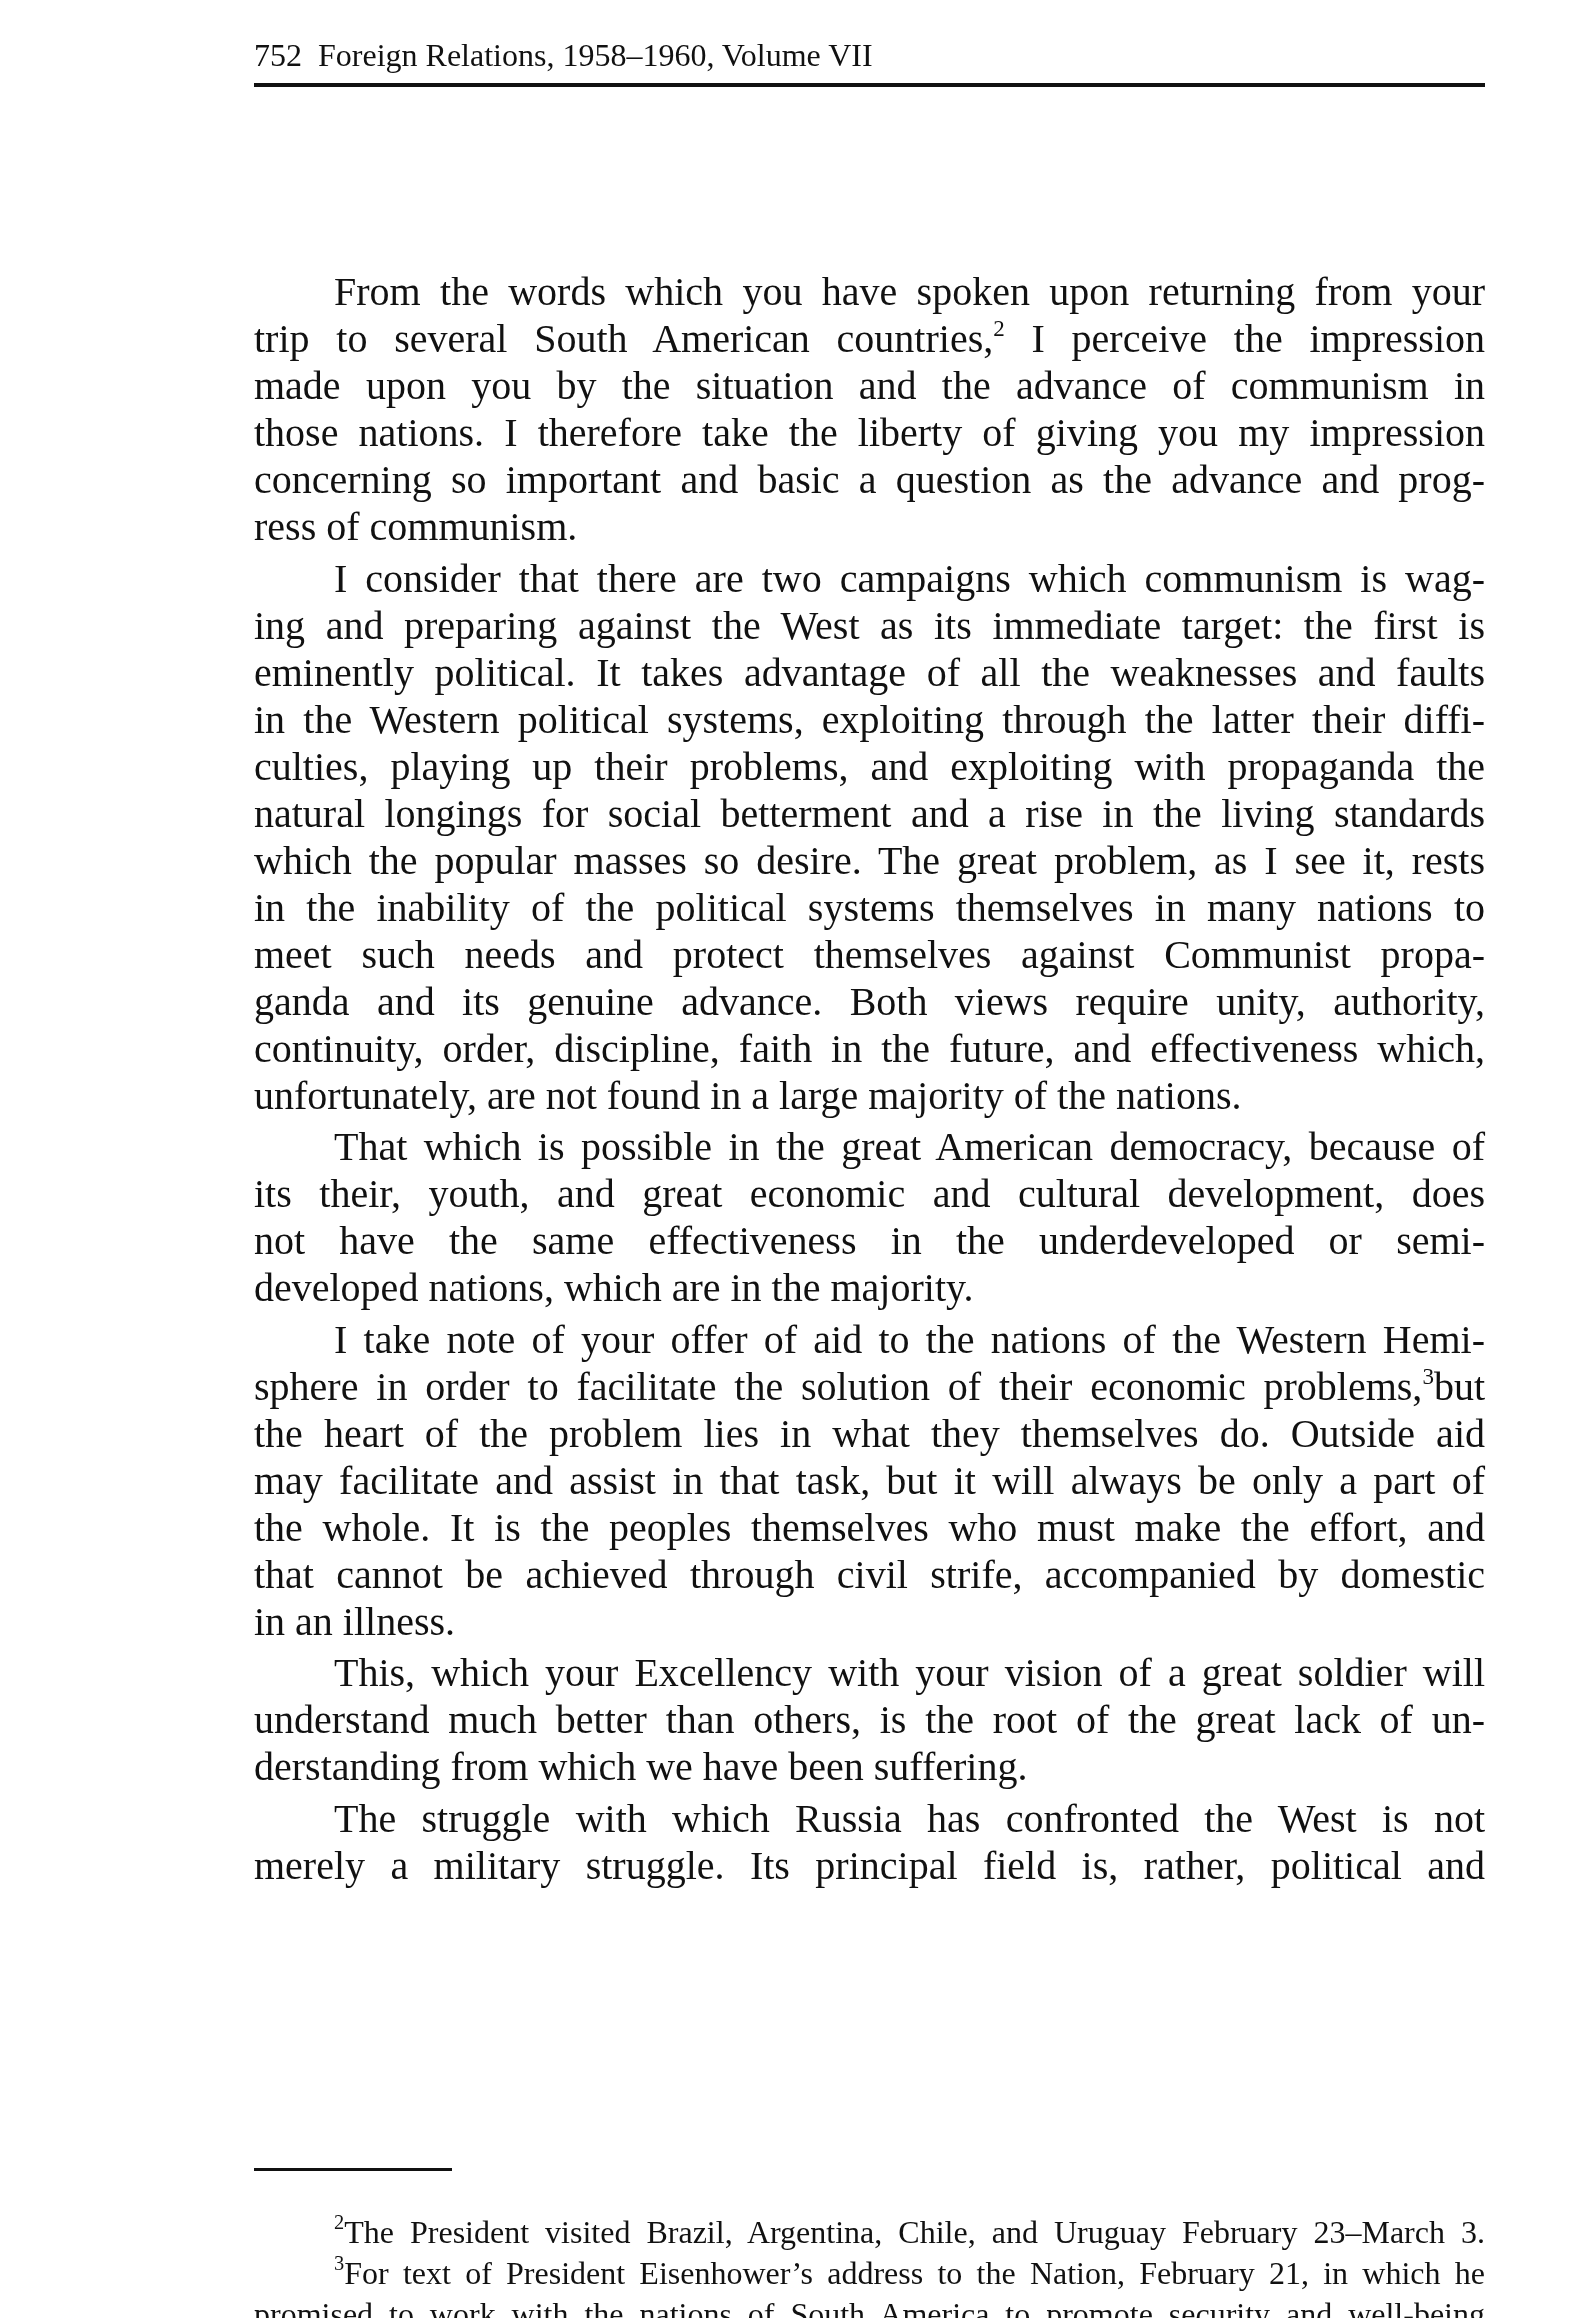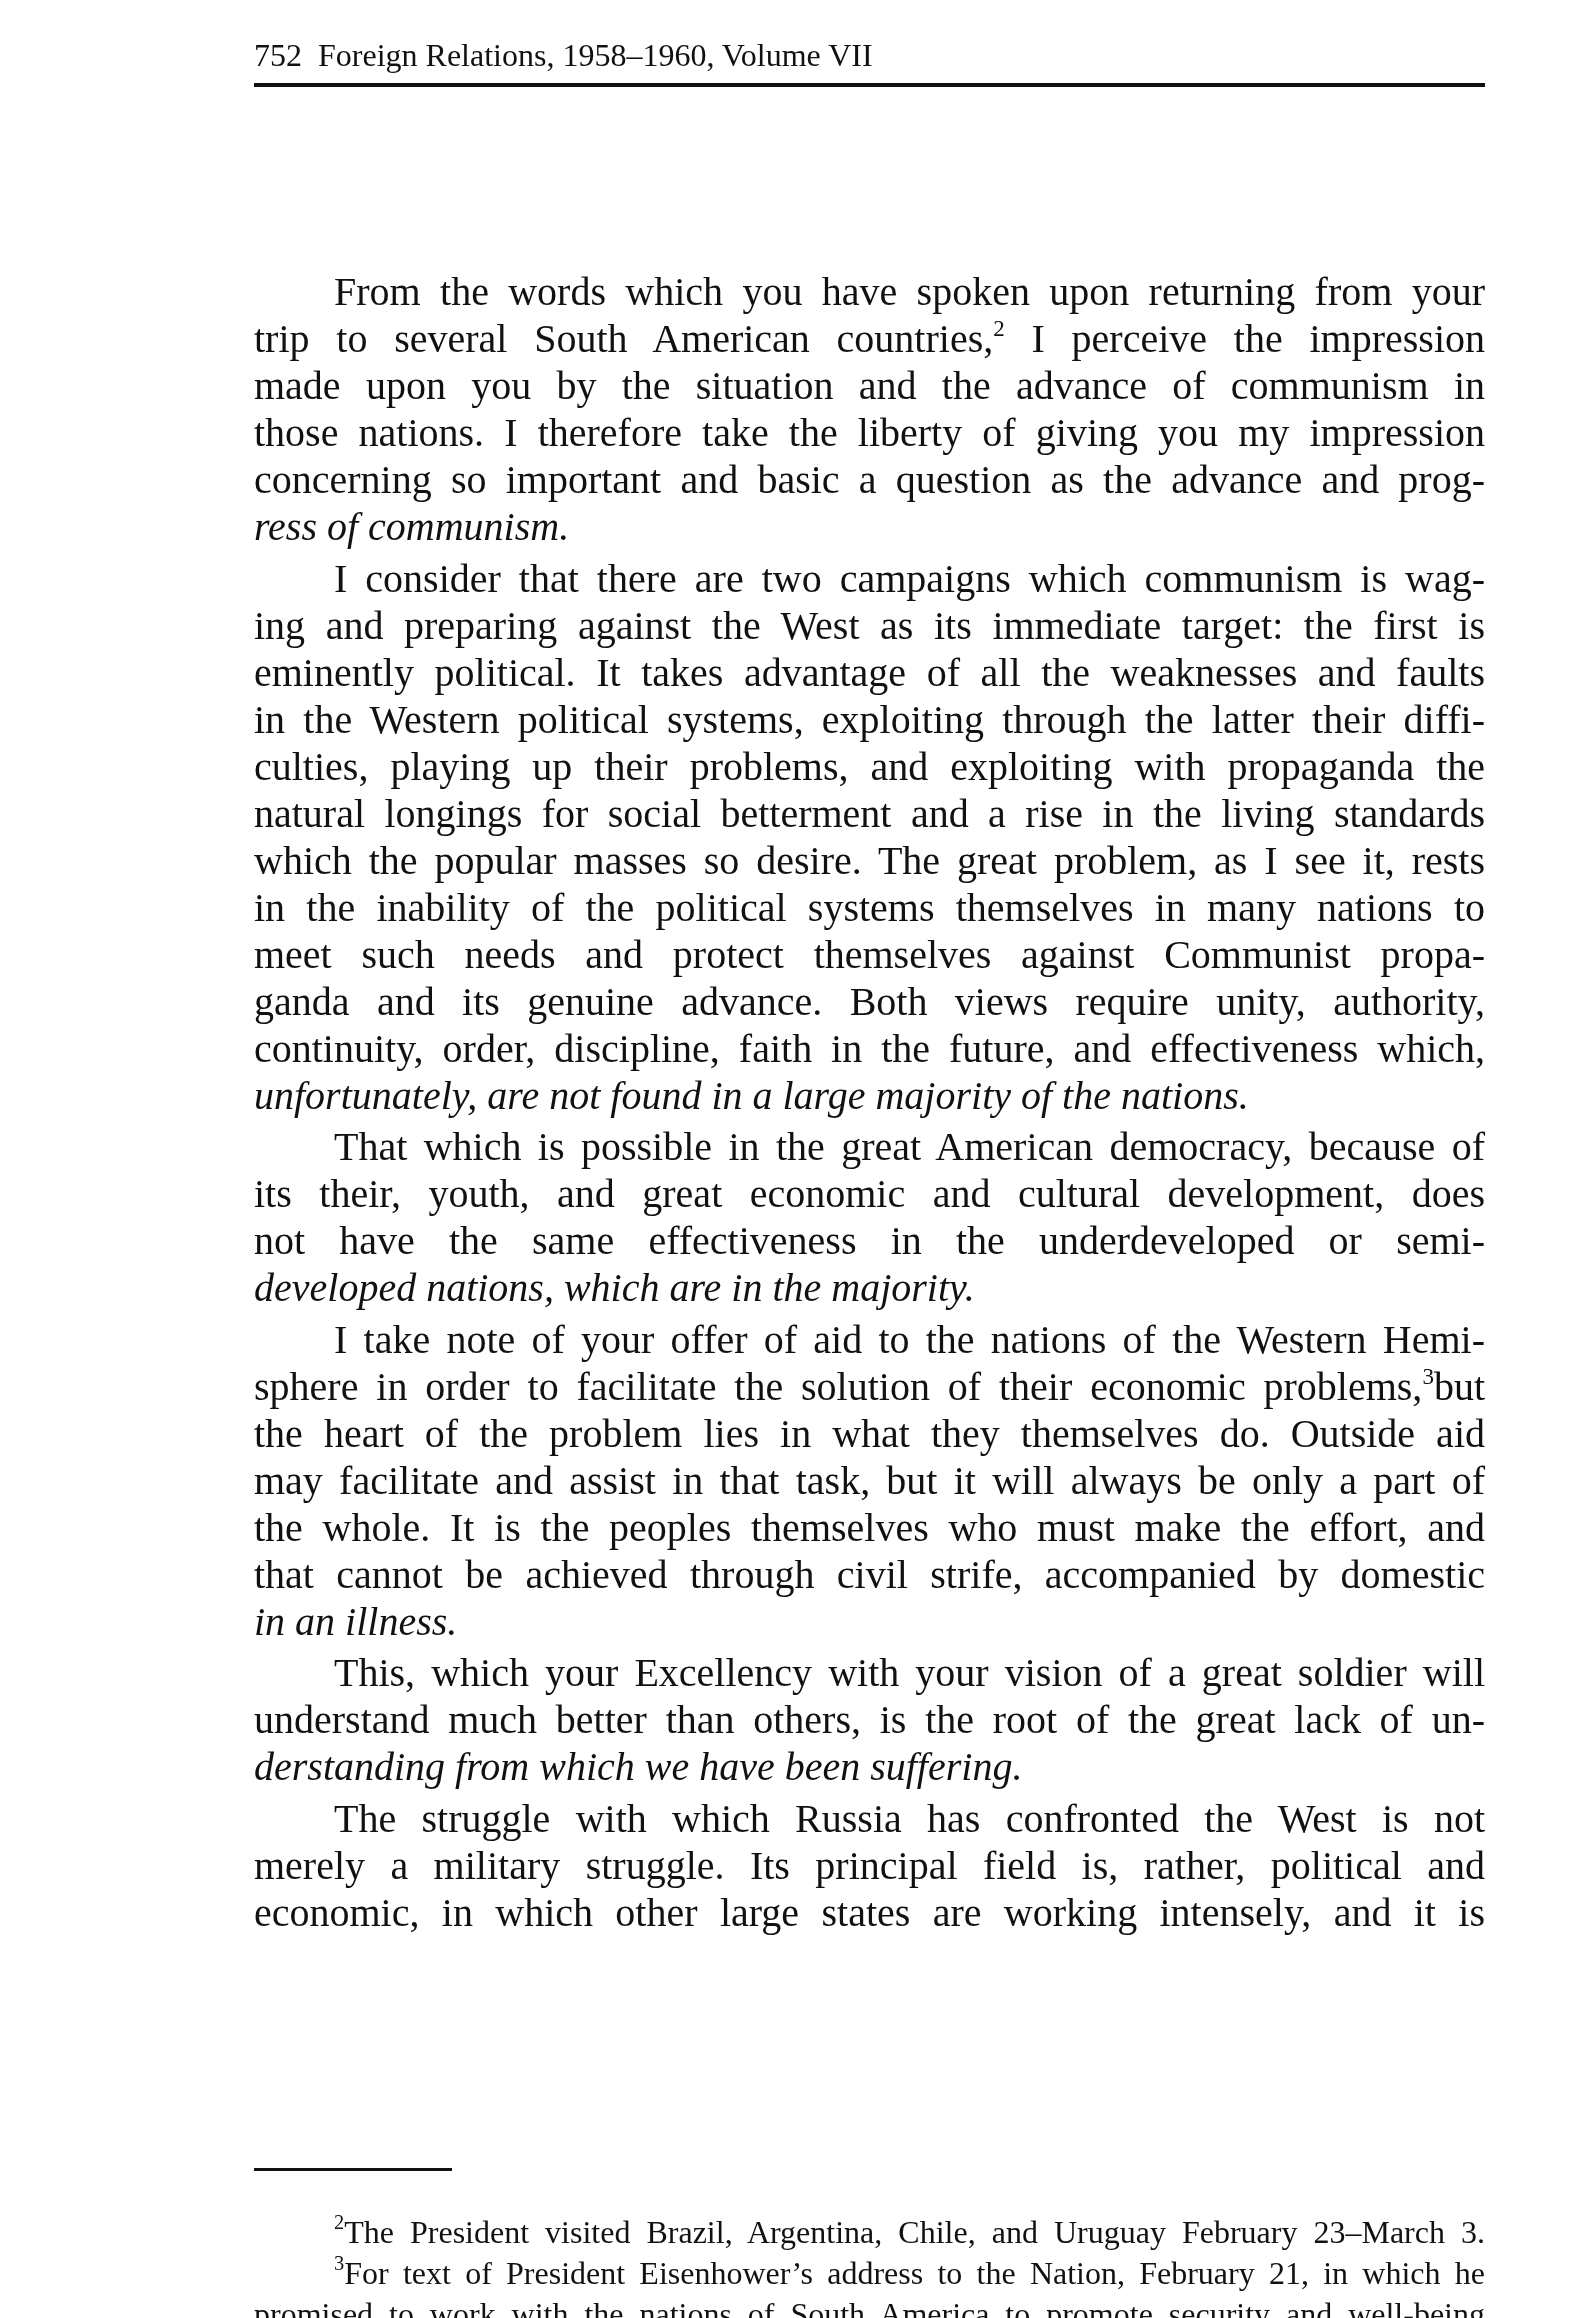--- a/index.html
+++ b/index.html
@@ -5,21 +5,21 @@
   html, body { margin:0; padding:0; background:#ffffff; }
   body { width:1575px; height:2524px; position:relative; overflow:hidden;
          font-family:"Liberation Serif","DejaVu Serif",serif; color:#111; }
   .page { position:absolute; left:0; top:0; width:1575px; height:2524px; }
   .running-head { position:absolute; left:254px; top:32px; font-size:32px; line-height:46px; white-space:nowrap; }
   .running-head .pg { margin-right:16px; }
   .head-rule { position:absolute; left:254px; top:83px; width:1231px; height:3.7px; background:#111; }
   .body-text { position:absolute; left:254px; top:268px; width:1231px; font-size:40px; line-height:47px; }
   .para { margin:0 0 4.6px 0; }
   .line { display:block; height:47px; text-align:justify; text-align-last:justify; white-space:nowrap; overflow:visible; }
-  .line.last { text-align-last:left;font-style:italic; }
+  .line.last { text-align-last:left; }
   .line.indent { padding-left:80px; }
   sup { font-size:23px; line-height:0; vertical-align:16px; }
   .fn-rule { position:absolute; left:254px; top:2168px; width:198px; height:2.8px; background:#111; }
   .footnotes { position:absolute; left:254px; top:2212px; width:1231px; font-size:32px; line-height:41px; }
   .fn-line { display:block; height:41px; text-align:justify; text-align-last:justify; white-space:nowrap; }
   .fn-line.indent { padding-left:80px; }
   .fn-line sup { font-size:20.4px; vertical-align:14px; }
 </style>
 </head>
 <body>
@@ -76,21 +76,20 @@
 
     <div class="para">
       <span class="line indent">This, which your Excellency with your vision of a great soldier will</span>
       <span class="line">understand much better than others, is the root of the great lack of un-</span>
       <span class="line last">derstanding from which we have been suffering.</span>
     </div>
 
     <div class="para">
       <span class="line indent">The struggle with which Russia has confronted the West is not</span>
       <span class="line">merely a military struggle. Its principal field is, rather, political and</span>
-      <span class="line">economic, in which other large states are working intensely, and it is</span>
     </div>
   </div>
 
   <div class="fn-rule"></div>
 
   <div class="footnotes">
     <span class="fn-line indent"><sup>2</sup><span>The President visited Brazil, Argentina, Chile, and Uruguay February 23–March 3.</span></span>
     <span class="fn-line indent"><sup>3</sup><span>For text of President Eisenhower’s address to the Nation, February 21, in which he</span></span>
     <span class="fn-line">promised to work with the nations of South America to promote security and well-being</span>
 

